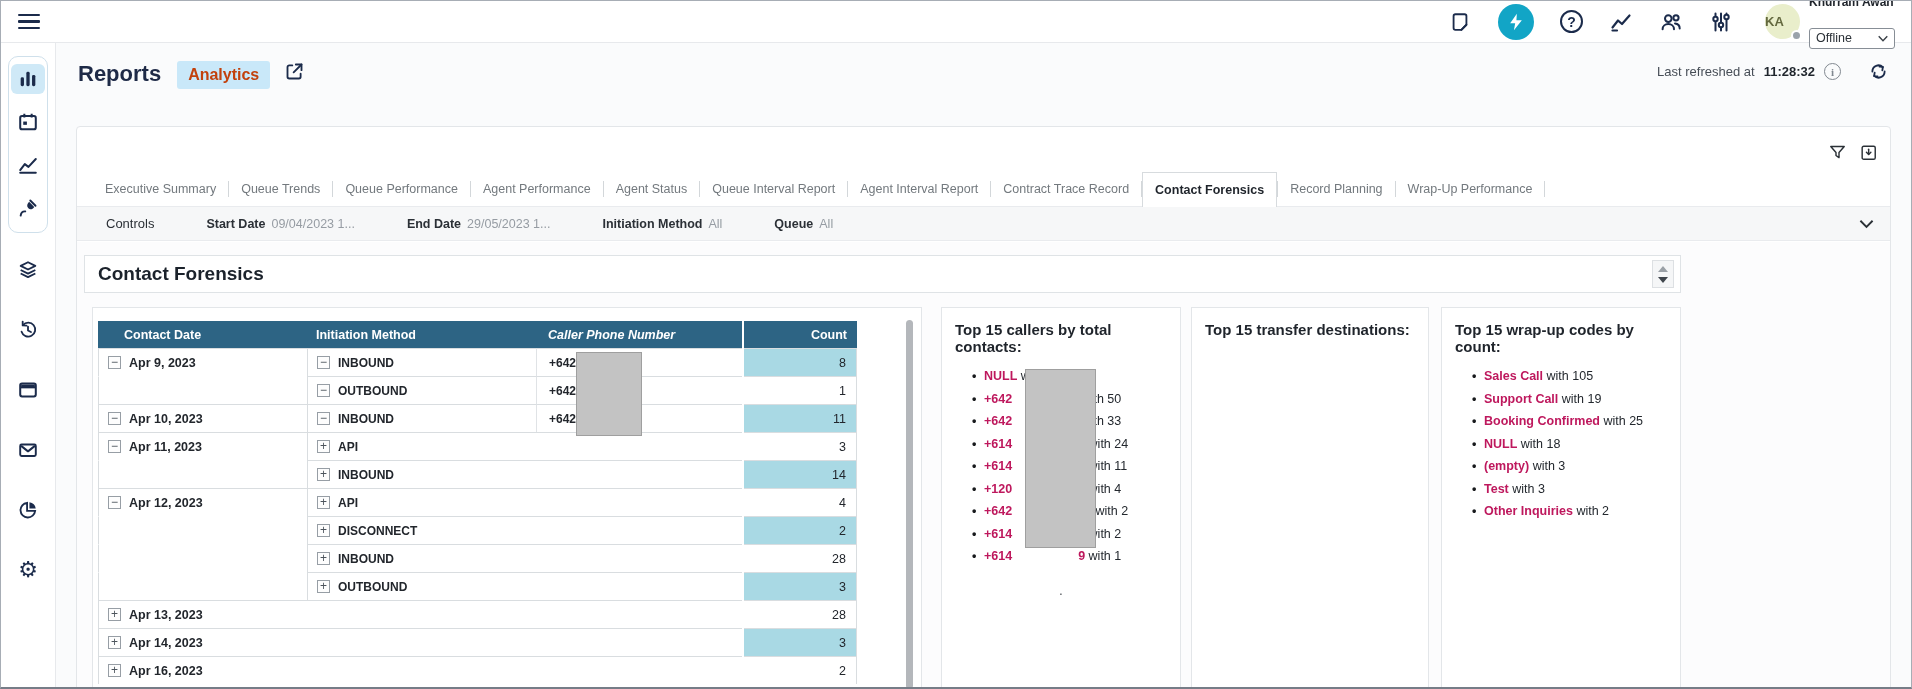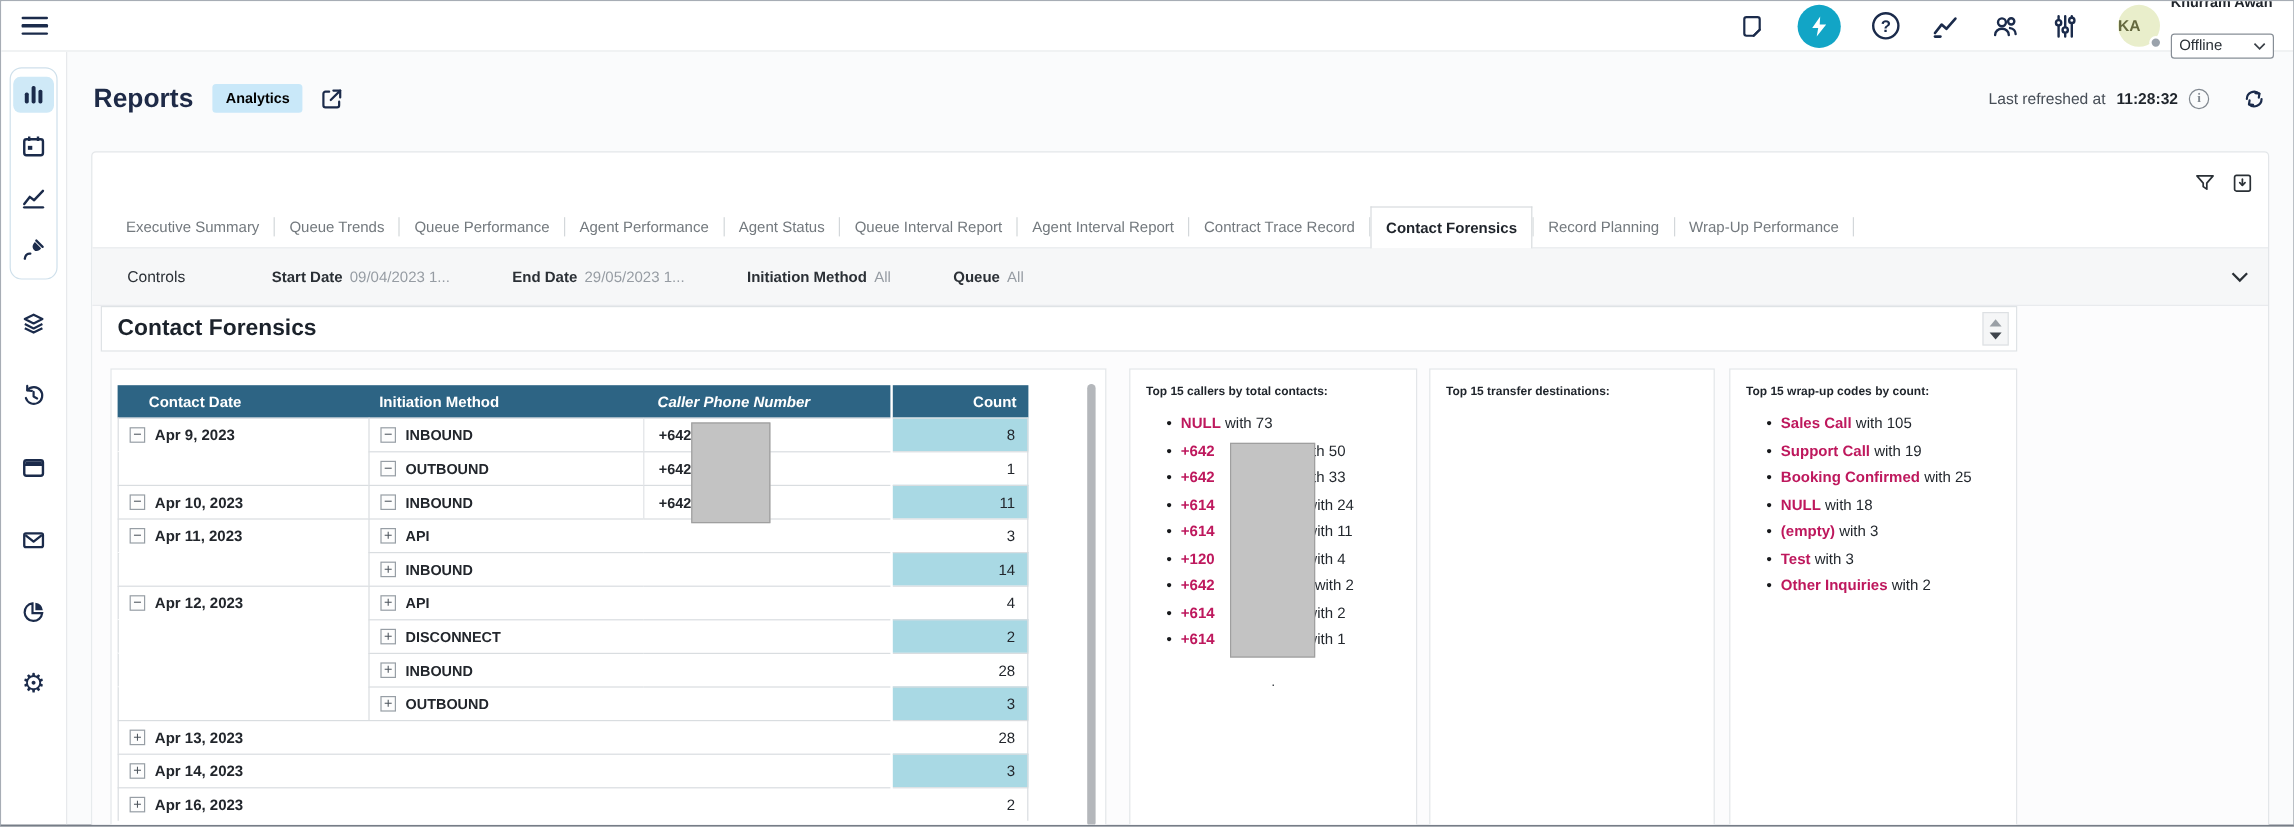--- a/index.html
+++ b/index.html
@@ -31,63 +31,63 @@
   
   .sidebar{position:absolute;left:0;top:42px;width:55px;bottom:0;background:#fff;border-right:1px solid #e7e9ec;z-index:4;}
   .side-group{margin:13px 7px 0;border:1px solid #cfe0eb;border-radius:10px;padding:7px 0 9px;display:flex;flex-direction:column;align-items:center;gap:13px;}
   .sideico{width:34px;height:30px;border-radius:6px;display:flex;align-items:center;justify-content:center;color:#1b2b4b;cursor:pointer;}
   .sideico.active{background:#cfe9f7;}
   .side-rest{margin-top:22px;display:flex;flex-direction:column;align-items:center;gap:30px;}
   .gear-glyph{font-size:22px;line-height:22px;color:#1b2b4b;}
 
   
   .main{position:absolute;left:55px;top:42px;right:0;bottom:0;background:#fafbfc;}
-  .page-header{position:absolute;top:18px;left:22px;right:22px;height:42px;display:flex;align-items:center;}
+  .page-header{position:absolute;top:18px;left:22px;right:22px;height:42px;display:flex;align-items:flex-start;}
   .page-title{font-size:22px;font-weight:700;color:#1e2a47;}
-  .badge{margin-left:16px;background:#c9e8f9;color:#000000;font-size:12px;font-weight:700;padding:5px 11px;border-radius:3px;}
+  .badge{margin-left:16px;background:#c9e8f9;color:#c2410c;font-size:16px;font-weight:700;padding:5px 11px;border-radius:3px;}
   .ext-link{margin-left:14px;color:#1b2b4b;cursor:pointer;display:flex;}
   .refresh-area{margin-left:auto;display:flex;align-items:center;gap:9px;font-size:13px;color:#474e57;}
   .refresh-time{font-weight:700;color:#1f252c;}
   .info-ico{width:17px;height:17px;border-radius:50%;border:1.5px solid #818890;color:#818890;font-size:11px;font-weight:700;
             display:flex;align-items:center;justify-content:center;font-family:"Liberation Serif",serif;cursor:pointer;}
   .refresh-ico{margin-left:18px;cursor:pointer;display:flex;}
 
   
   .card{position:absolute;left:20px;right:20px;top:83px;bottom:-4px;background:#fff;border:1px solid #e3e6e9;border-radius:4px;}
   .card-toolbar{position:absolute;top:16px;right:12px;display:flex;gap:12px;color:#2a3036;}
   .ctool{cursor:pointer;display:flex;}
 
   .tab-bar{position:absolute;top:45px;left:16px;right:16px;height:34px;display:flex;align-items:stretch;}
   .tab{display:flex;align-items:center;padding:0 12px;font-size:12.5px;color:#73797e;white-space:nowrap;cursor:pointer;}
   .tab.active{background:#fff;border:1px solid #d7dbde;border-bottom:none;font-weight:700;color:#1f242b;position:relative;z-index:2;margin-bottom:-1px;}
   .tab-sep{width:1px;height:16px;background:#d3d7da;align-self:center;}
 
-  .controls{position:absolute;top:79px;left:0;right:0;height:49px;background:#f6f7f8;border-top:1px solid #e9ebee;border-bottom:1px solid #e9ebee;
-            display:flex;align-items:center;padding:0 16px 0 29px;font-size:12.5px;z-index:1;gap:20px;}
+  .controls{position:absolute;top:79px;left:0;right:0;height:35px;background:#f6f7f8;border-top:1px solid #e9ebee;border-bottom:1px solid #e9ebee;
+            display:flex;align-items:center;padding:0 16px 0 29px;font-size:12.5px;z-index:1;}
   .controls-label{color:#2b3036;font-size:13px;margin-right:52px;}
   .cfilter{display:flex;align-items:baseline;gap:6px;margin-right:52px;cursor:pointer;}
   .cfilter .fl{font-weight:700;color:#2b3036;}
   .cfilter .fv{color:#969ca3;}
   .controls-chevron{margin-left:auto;cursor:pointer;display:flex;color:#2a3036;}
 
   .content{position:absolute;top:115px;left:0;right:0;bottom:0;background:#fcfcfd;}
   .heading-bar{position:absolute;top:13px;left:7px;width:1597px;height:38px;background:#fff;border:1px solid #dfe3e6;
                display:flex;align-items:center;padding:0 6px 0 13px;}
   .heading-title{font-size:19px;font-weight:700;color:#1b222b;}
   .spinner{margin-left:auto;width:22px;height:28px;background:#f5f6f7;border:1px solid #dde0e3;display:flex;flex-direction:column;
            align-items:center;justify-content:center;gap:5px;cursor:pointer;}
   .tri-up{width:0;height:0;border-left:5px solid transparent;border-right:5px solid transparent;border-bottom:6px solid #9aa0a6;}
   .tri-down{width:0;height:0;border-left:5px solid transparent;border-right:5px solid transparent;border-top:6px solid #3f454c;}
 
   .panel{position:absolute;top:65px;bottom:-4px;background:#fff;border:1px solid #e3e6e9;}
   .panel-table{left:15px;width:830px;}
   .panel-callers{left:864px;width:240px;}
   .panel-transfers{left:1114px;width:238px;}
   .panel-wrapup{left:1364px;width:240px;}
-  .panel-title{padding:13px 12px 0 13px;font-size:10px;font-weight:700;color:#1f242b;}
+  .panel-title{padding:13px 12px 0 13px;font-size:15px;font-weight:700;color:#1f242b;}
 
   
   .ftable{position:absolute;left:5px;top:13px;width:761px;}
   .thead{display:flex;height:27px;}
   .thgroup{display:flex;width:644px;background:#2d6484;color:#fff;}
   .th{display:flex;align-items:center;font-size:12.5px;font-weight:700;}
   .th1{width:209px;padding-left:26px;}
   .th2{width:229px;padding-left:9px;}
   .th3{width:206px;padding-left:12px;font-style:italic;}
   .thcount{width:113px;margin-left:2px;background:#2d6484;color:#fff;display:flex;align-items:center;justify-content:flex-end;

